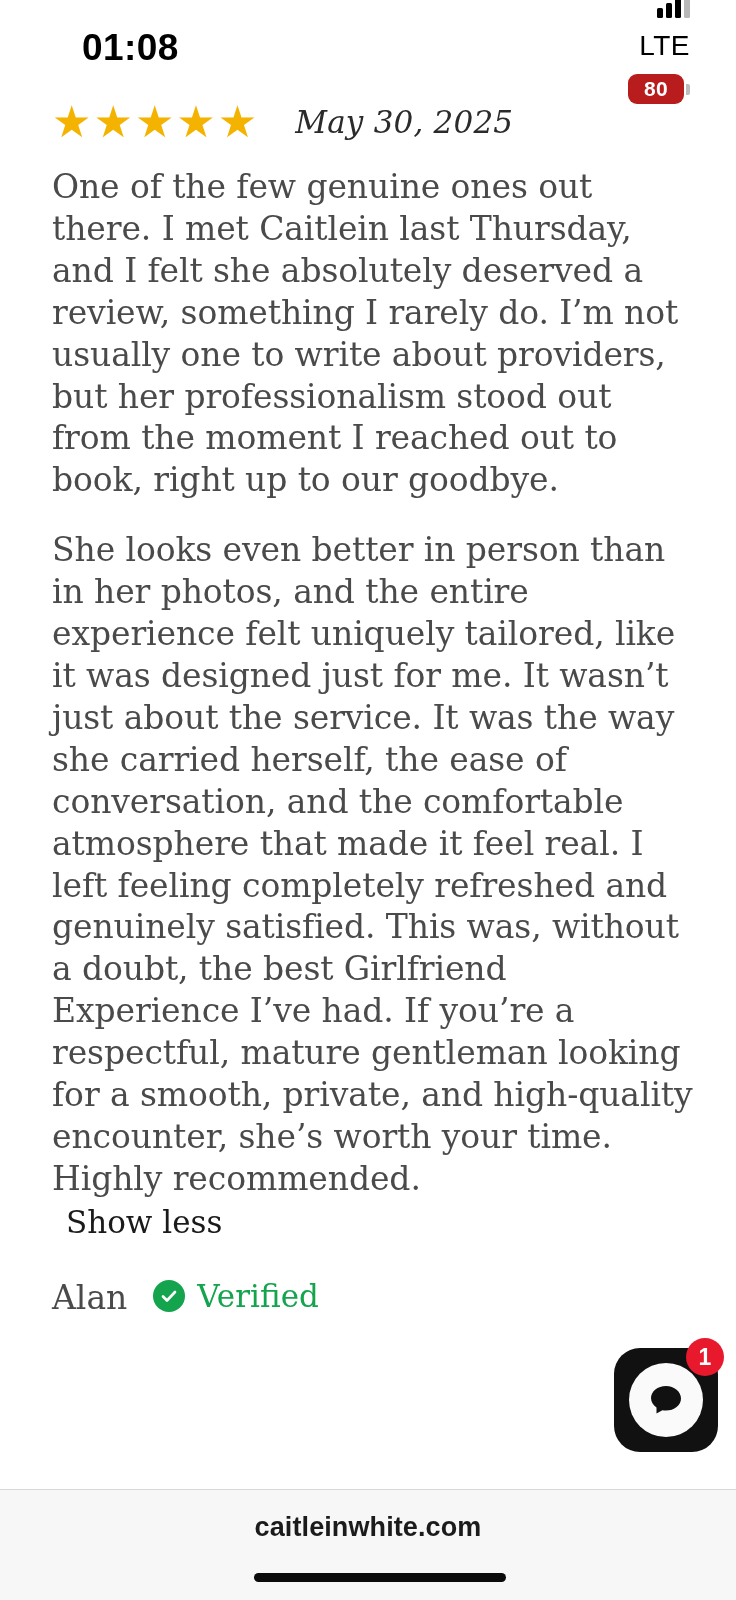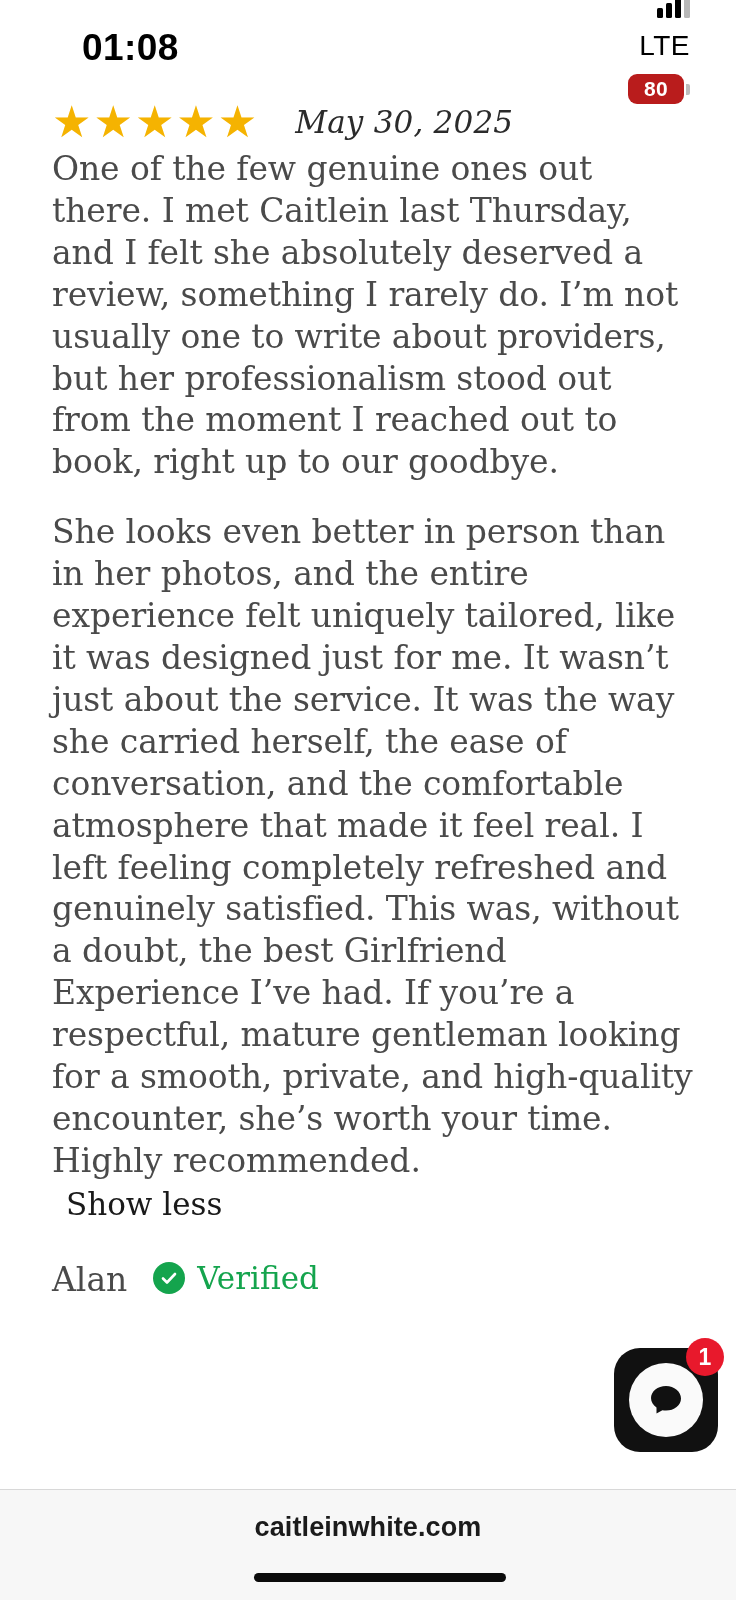--- a/index.html
+++ b/index.html
@@ -121,21 +121,21 @@
     white-space: nowrap;
   }
   .review-date {
     font-family: "DejaVu Serif", serif;
     font-style: italic;
     font-size: 31px;
     color: #2b2b2b;
     letter-spacing: 0.2px;
   }
   .review-body {
-    margin-top: 4px;
+    margin-top: 22px;
     font-family: "DejaVu Serif", serif;
     font-size: 33px;
     line-height: 1.27;
     color: #4a4a4a;
     letter-spacing: -0.1px;
   }
   .review-body p {
     margin: 0 0 28px 0;
   }
   .review-body p:last-child { margin-bottom: 0; }

